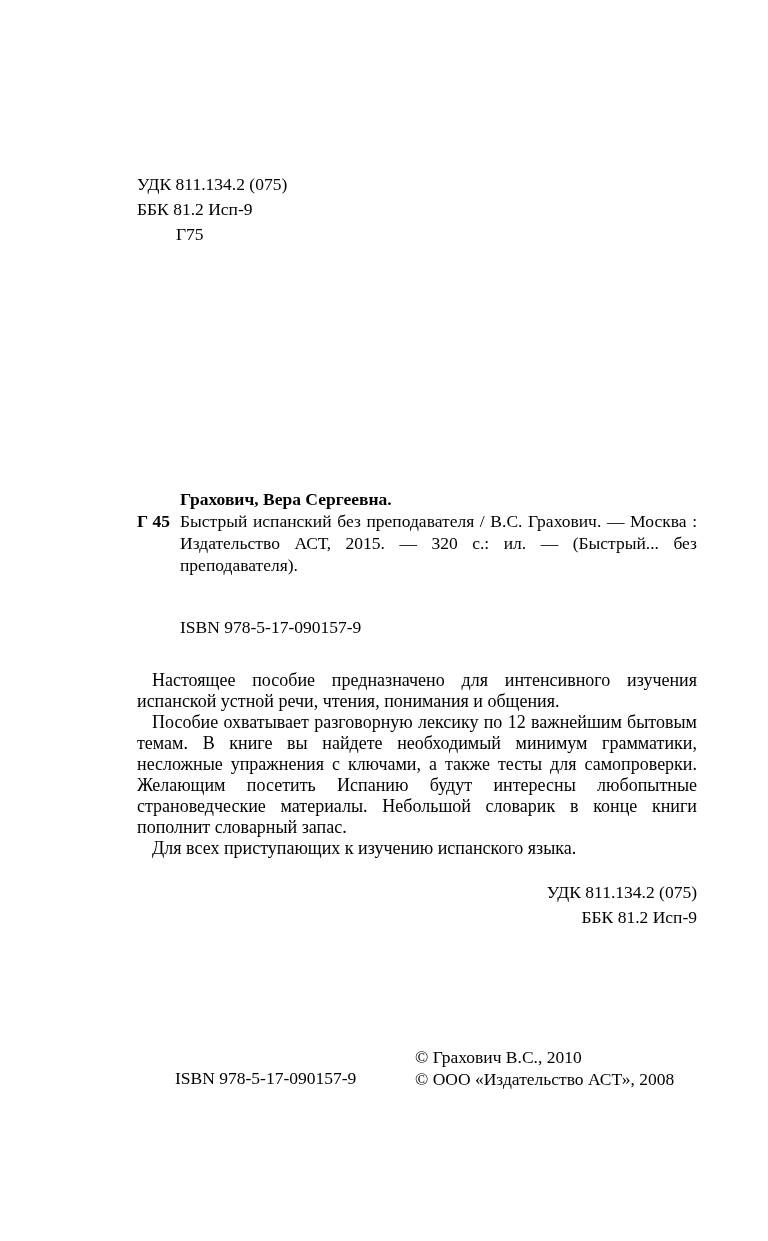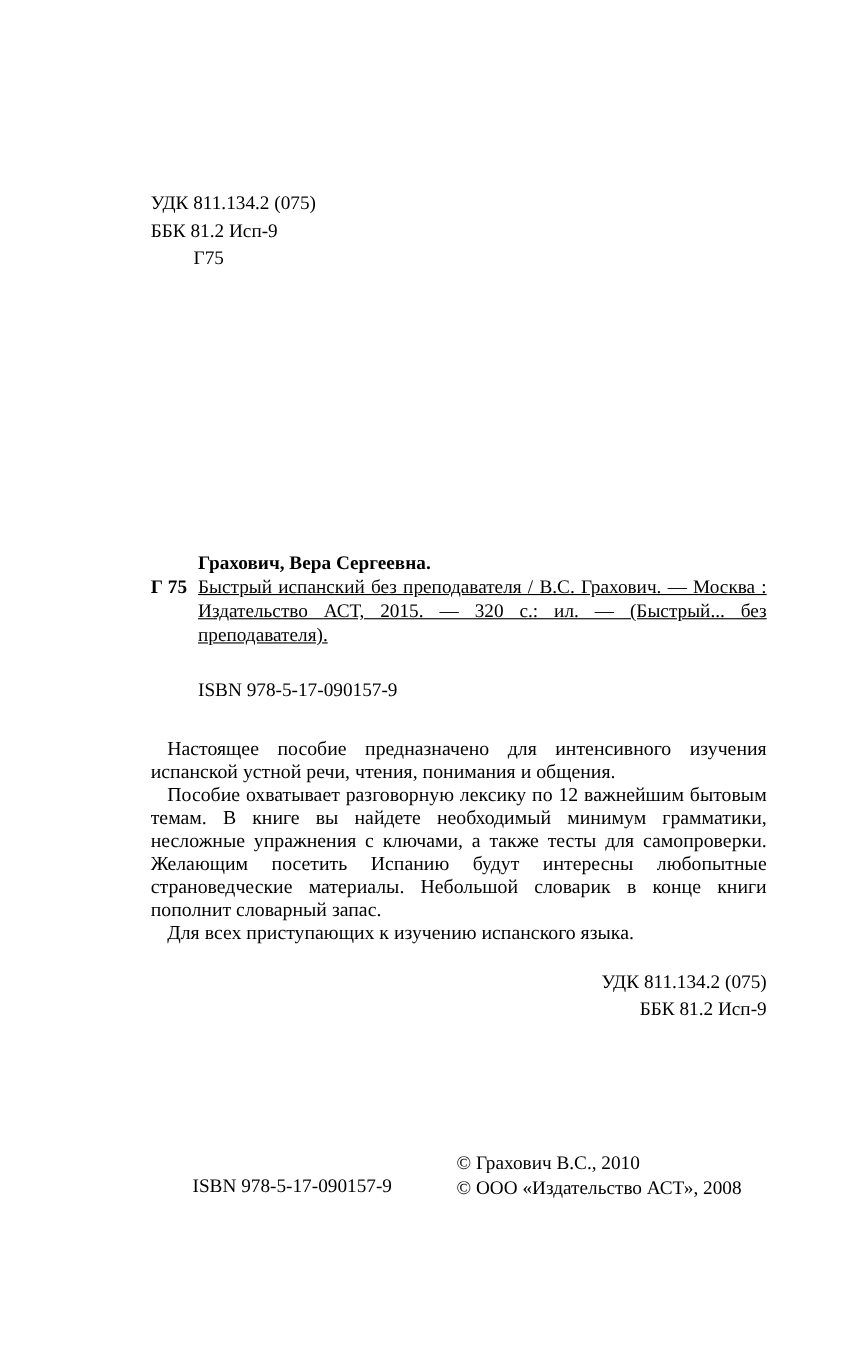--- a/index.html
+++ b/index.html
@@ -33,39 +33,37 @@
   }
 
   
   .catalog-card {
     position: absolute;
     left: 137px;
     top: 488px;
     width: 560px;
     font-size: 17.5px;
     line-height: 22px;
-    margin-top: 12px;
   }
   .catalog-card .author {
     font-weight: bold;
     margin-left: 43px;
   }
   .catalog-card .entry {
     position: relative;
   }
   .catalog-card .entry-code {
     position: absolute;
     left: 0;
     top: 0;
     font-weight: bold;
   }
   .catalog-card .entry-text {
     margin-left: 43px;
     text-align: justify;
-    text-decoration: underline;
   }
 
   
   .isbn-mid {
     position: absolute;
     left: 180px;
     top: 617px;
     font-size: 17.5px;
   }
 
@@ -115,21 +113,21 @@
 
   <div class="top-block">
     <div>УДК 811.134.2 (075)</div>
     <div>ББК 81.2 Исп-9</div>
     <div class="code-line">Г75</div>
   </div>
 
   <div class="catalog-card">
     <div class="author">Грахович, Вера Сергеевна.</div>
     <div class="entry">
-      <span class="entry-code">Г 75</span>
+      <span class="entry-code">Г 45</span>
       <div class="entry-text">Быстрый испанский без преподавателя / В.С. Грахович. — Москва : Издательство АСТ, 2015. — 320 с.: ил. — (Быстрый... без преподавателя).</div>
     </div>
   </div>
 
   <div class="isbn-mid">ISBN 978-5-17-090157-9</div>
 
   <div class="annotation">
     <p>Настоящее пособие предназначено для интенсивного изучения испанской устной речи, чтения, понимания и общения.</p>
     <p>Пособие охватывает разговорную лексику по 12 важнейшим бытовым темам. В книге вы найдете необходимый минимум грамматики, несложные упражнения с ключами, а также тесты для самопроверки. Желающим посетить Испанию будут интересны любопытные страноведческие материалы. Небольшой словарик в конце книги пополнит словарный запас.</p>
     <p>Для всех приступающих к изучению испанского языка.</p>

